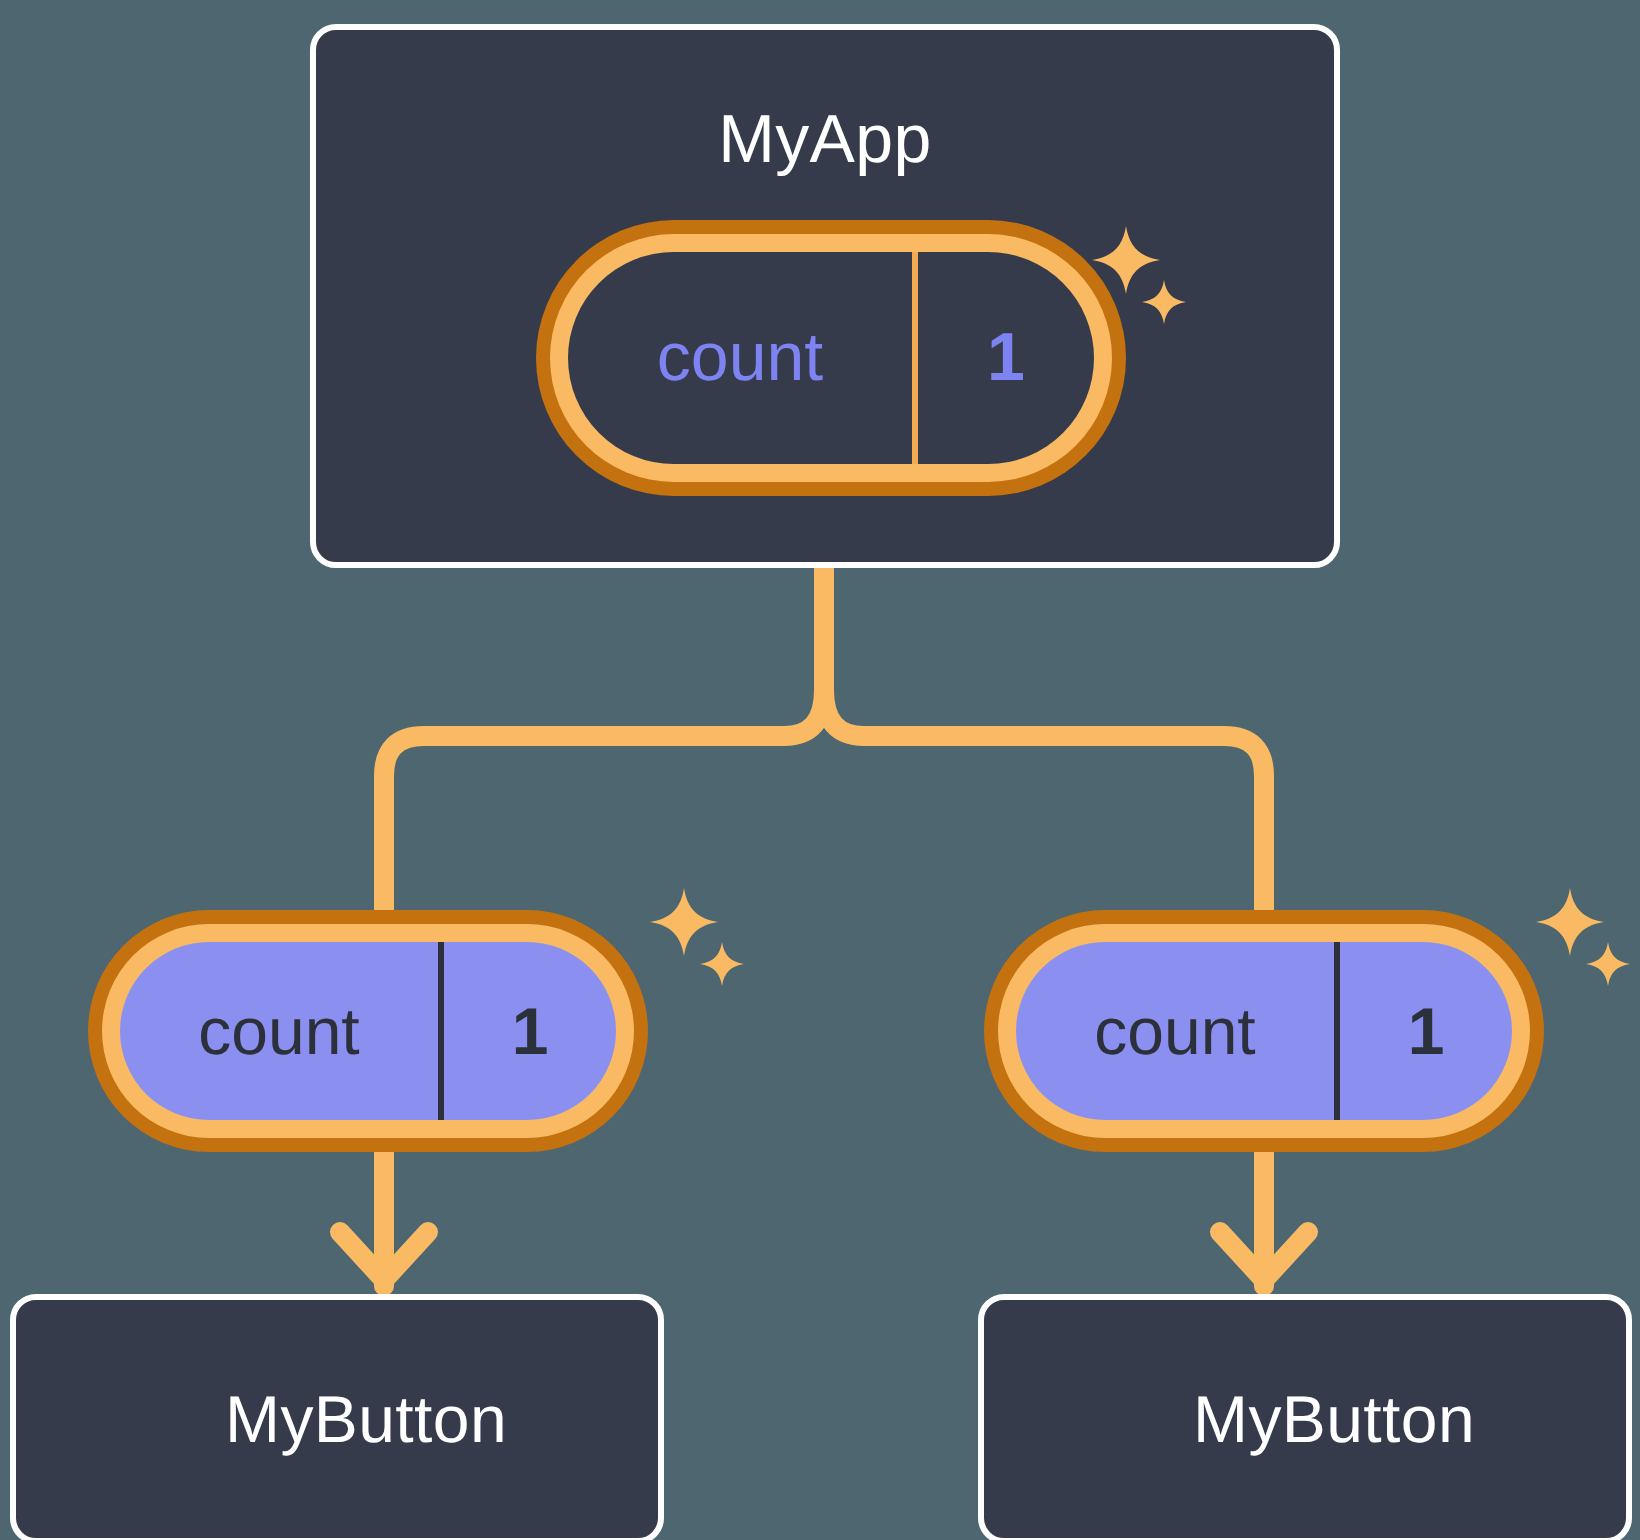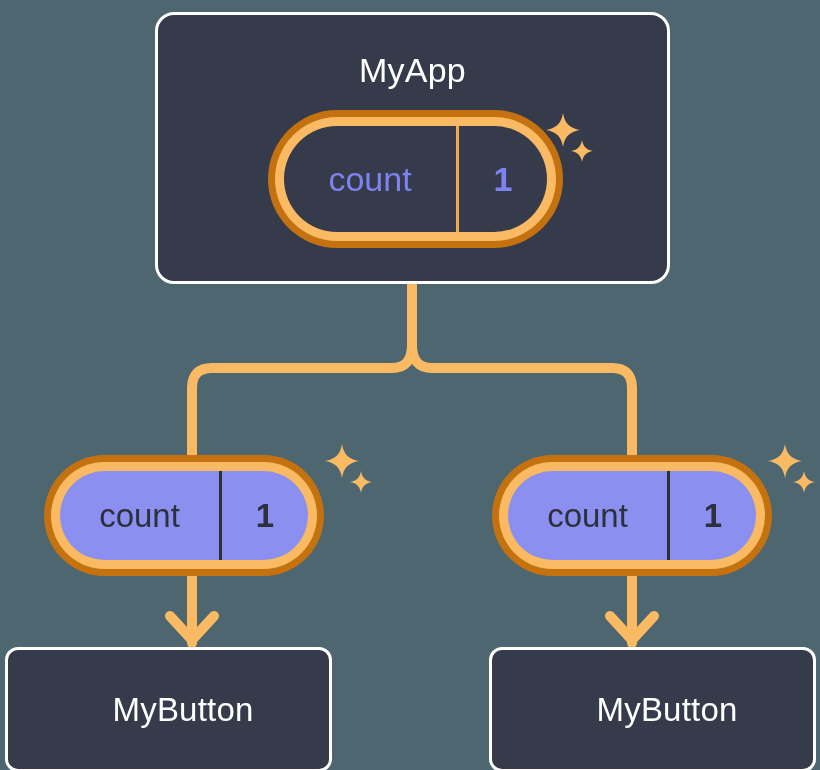--- a/index.html
+++ b/index.html
@@ -47,21 +47,20 @@
     letter-spacing: 0.2px;
     text-align: center;
     white-space: nowrap;
   }
 
   #card-app {
     left: 155px;
     top: 12px;
     width: 515px;
     height: 272px;
-    border-radius: 19px;
   }
   #card-app .card-title {
     margin-top: 36px;
   }
 
   .card-button {
     width: 327px;
     height: 125px;
     top: 647px;
     display: flex;

